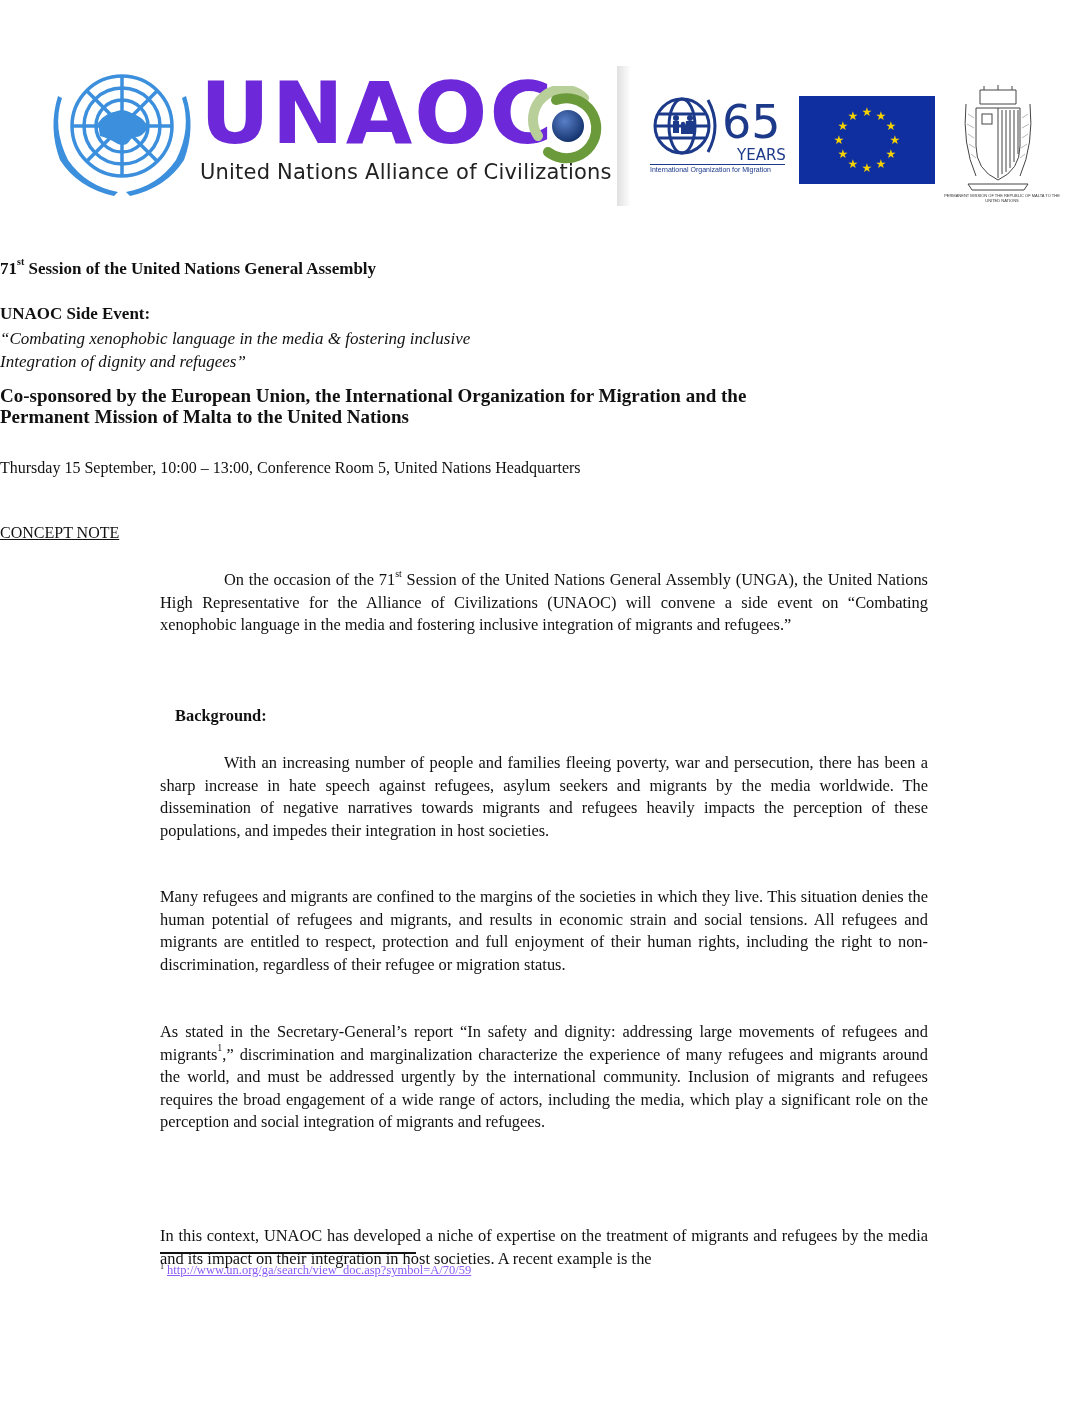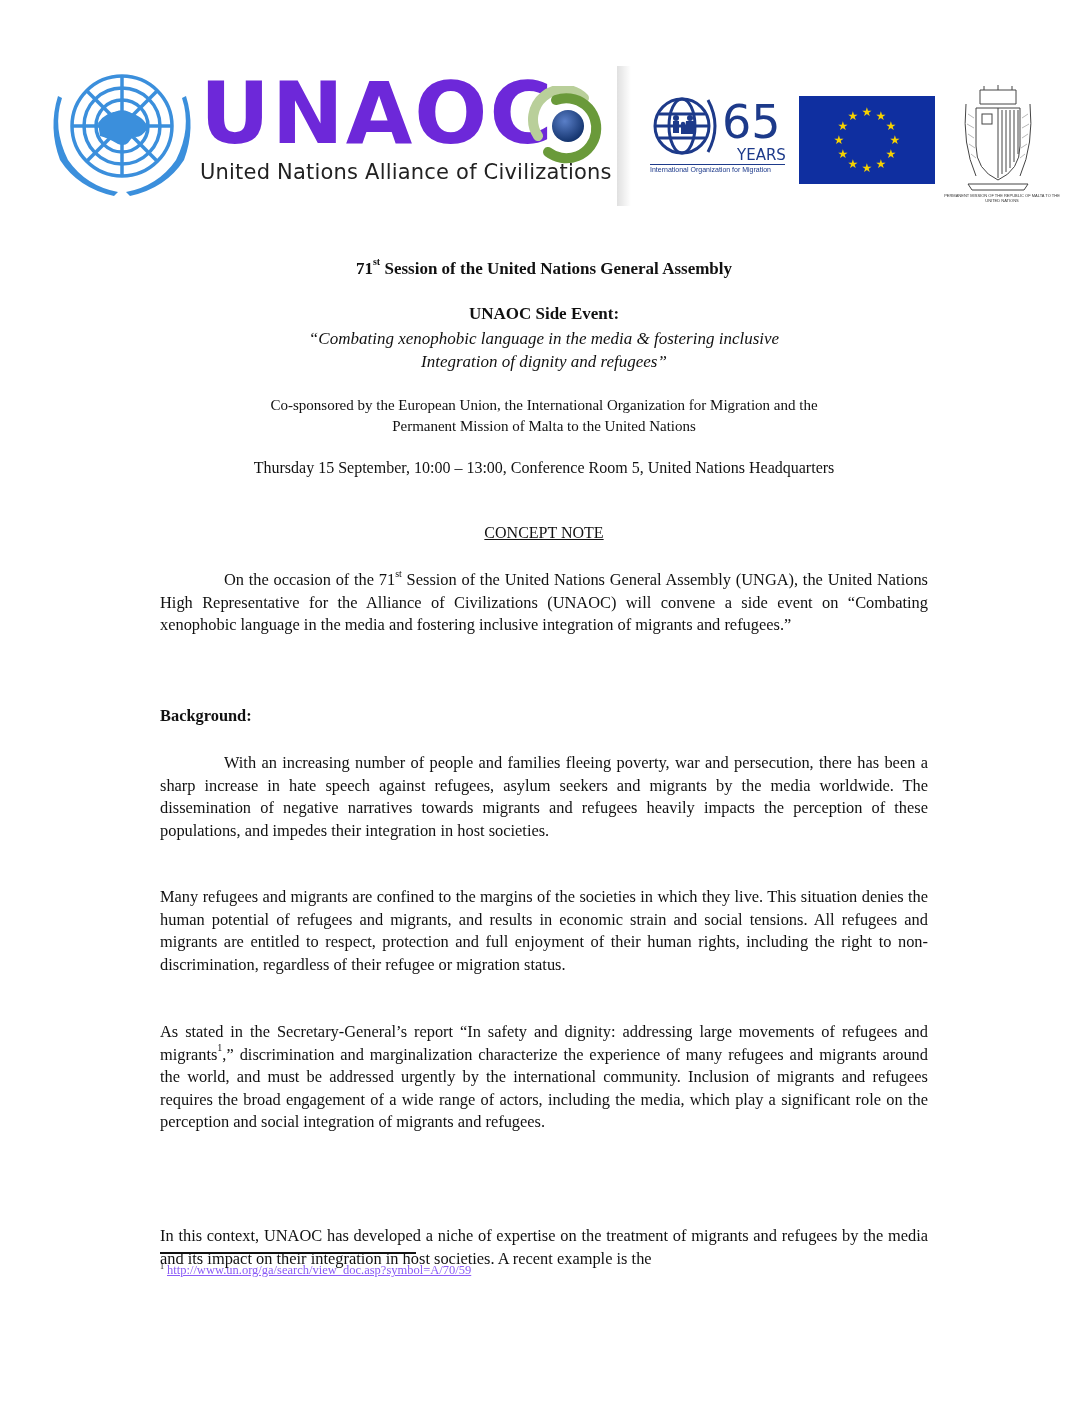--- a/index.html
+++ b/index.html
@@ -18,33 +18,33 @@
                     background: linear-gradient(to right, rgba(0,0,0,0.12), rgba(0,0,0,0)); }
   .iom { left: 650px; top: 92px; width: 140px; height: 88px; }
   .iom-sub { left: 650px; top: 164px; font-family: "Liberation Sans", sans-serif; font-size: 7px;
              color: #1d3a8a; border-top: 1px solid #1d3a8a; padding-top: 1px; width: 135px; white-space: nowrap; }
   .eu-flag { left: 799px; top: 96px; width: 136px; height: 88px; background: #0f2fa0; }
   .malta { left: 962px; top: 84px; width: 72px; height: 112px; }
   .malta-caption { left: 944px; top: 193px; width: 116px; font-size: 4px; text-align: center;
                    color: #333; line-height: 1.3; font-family: "Liberation Sans", sans-serif; }
 
   
-  .center { left: 0; width: 1088px; text-align: center; }
+  .center { left: 0; width: 1088px; }
   .title1 { top: 259px; font-weight: bold; font-size: 17px; }
   .title2 { top: 304px; font-weight: bold; font-size: 17px; }
   .subtitle { top: 327px; font-style: italic; font-size: 17px; line-height: 23px; }
-  .cosponsor { top: 395px; font-weight: normal; font-size: 15px; line-height: 21px; }
+  .cosponsor { top: 385px; font-weight: bold; font-size: 19px; line-height: 21px; }
   .datetime { top: 459px; font-size: 16px; }
   .concept { top: 524px; font-size: 16px; text-decoration: underline; }
   sup { font-size: 10px; line-height: 0; position: relative; top: -2px; vertical-align: super; }
 
   .para { left: 160px; width: 768px; font-size: 16.4px; line-height: 22.6px; text-align: justify; }
   .indent { text-indent: 64px; }
   .p-intro { top: 569px; }
-  .bg-head { left: 160px; top: 706px; font-weight: bold; font-size: 16.4px; }
+  .bg-head { left: 175px; top: 706px; font-weight: bold; font-size: 16.4px; }
   .p1 { top: 752px; }
   .p2 { top: 886px; }
   .p3 { top: 1021px; }
   .p4 { top: 1179px; margin-top: 46px; }
 
   .fn-rule { left: 160px; top: 1252px; width: 256px; height: 2px; background: #111; }
   .footnote { left: 160px; top: 1262px; font-size: 12.5px; }
   .footnote a { color: #8b5cf6; text-decoration: underline; }
   .fn-mark { font-size: 8px; vertical-align: super; margin-right: 3px; }
 </style>

